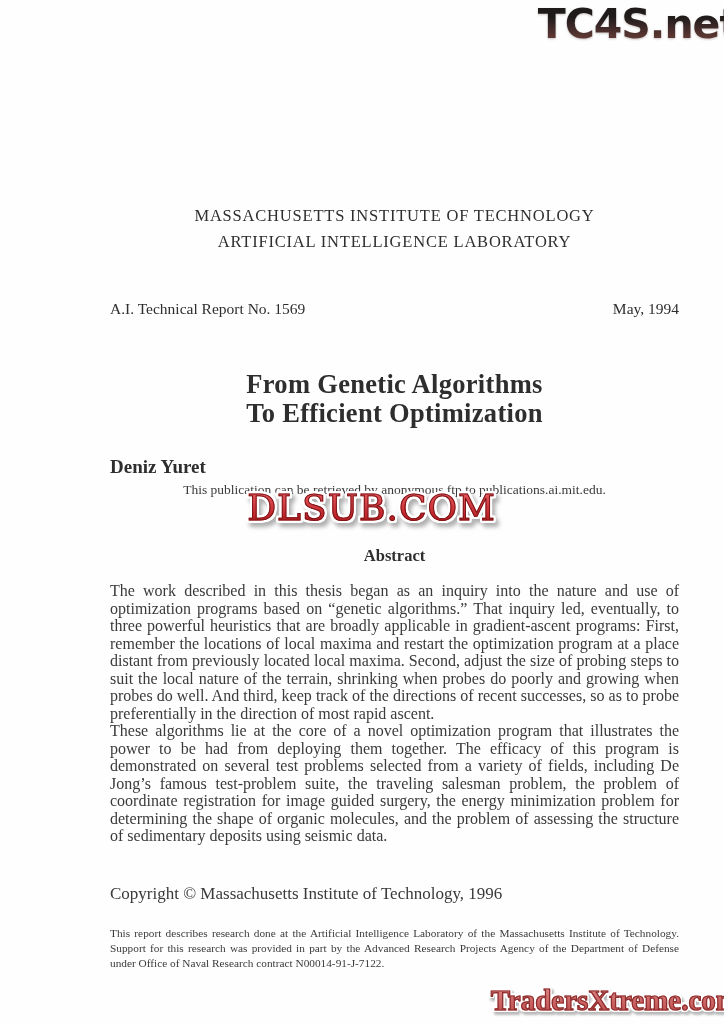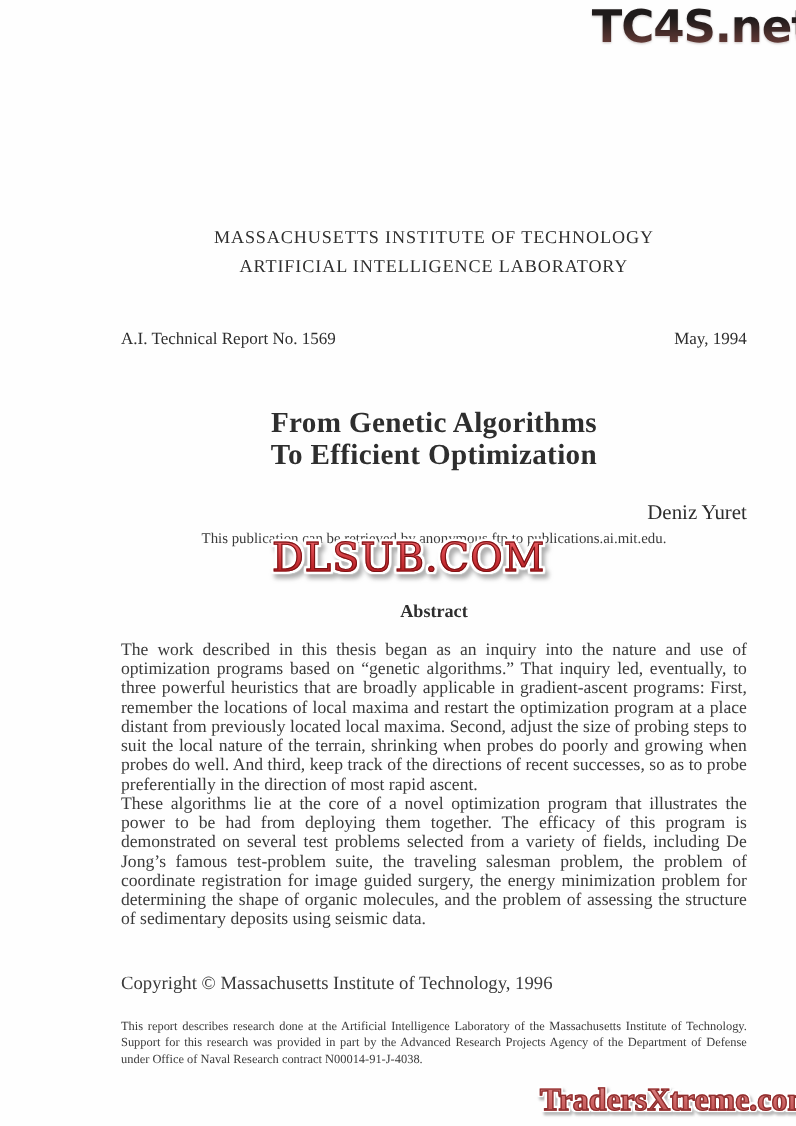--- a/index.html
+++ b/index.html
@@ -70,21 +70,21 @@
       drop-shadow(0 1.5px 0 #fff) drop-shadow(0 -1.5px 0 #fff)
       drop-shadow(2px 3px 1px rgba(140,140,140,0.6));
     z-index:5;
     white-space:nowrap;
   }
 
   
   .inst-header{top:203px;text-align:center;font-size:16.5px;letter-spacing:0.8px;line-height:26px;}
   .report-line{top:300px;display:flex;justify-content:space-between;font-size:15.5px;}
   .doc-title{top:370px;text-align:center;font-weight:bold;font-size:26.5px;line-height:29px;letter-spacing:0.3px;}
-  .author{top:456px;text-align:right;font-weight:normal;font-size:19px;}
+  .author{top:456px;text-align:left;font-weight:bold;font-size:19px;}
   .ftp-note{top:482px;text-align:center;font-size:13.5px;color:var(--ink-light);}
   .abstract-head{top:546px;text-align:center;font-weight:bold;font-size:16.5px;}
   .abs-p1{top:582px;}
   .abs-p2{top:722px;}
   .abs-par{
     text-align:justify;font-size:16px;line-height:17.5px;color:var(--ink-light);
   }
   .copyright{top:864px;text-align:left;font-size:17px;color:var(--ink-light);margin-top:20px;}
   .footer-note{
     top:926px;text-align:justify;font-size:11.3px;line-height:14.8px;color:var(--ink-light);
@@ -119,17 +119,17 @@
   <div class="wm-mid">DLSUB.COM</div>
 
   <div class="content abstract-head">Abstract</div>
 
   <div class="content abs-par abs-p1">The work described in this thesis began as an inquiry into the nature and use of optimization programs based on “genetic algorithms.” That inquiry led, eventually, to three powerful heuristics that are broadly applicable in gradient-ascent programs: First, remember the locations of local maxima and restart the optimization program at a place distant from previously located local maxima. Second, adjust the size of probing steps to suit the local nature of the terrain, shrinking when probes do poorly and growing when probes do well. And third, keep track of the directions of recent successes, so as to probe preferentially in the direction of most rapid ascent.</div>
 
   <div class="content abs-par abs-p2">These algorithms lie at the core of a novel optimization program that illustrates the power to be had from deploying them together. The efficacy of this program is demonstrated on several test problems selected from a variety of fields, including De Jong’s famous test-problem suite, the traveling salesman problem, the problem of coordinate registration for image guided surgery, the energy minimization problem for determining the shape of organic molecules, and the problem of assessing the structure of sedimentary deposits using seismic data.</div>
 
   <div class="content copyright">Copyright © Massachusetts Institute of Technology, 1996</div>
 
-  <div class="content footer-note">This report describes research done at the Artificial Intelligence Laboratory of the Massachusetts Institute of Technology. Support for this research was provided in part by the Advanced Research Projects Agency of the Department of Defense under Office of Naval Research contract N00014-91-J-4038.</div>
+  <div class="content footer-note">This report describes research done at the Artificial Intelligence Laboratory of the Massachusetts Institute of Technology. Support for this research was provided in part by the Advanced Research Projects Agency of the Department of Defense under Office of Naval Research contract N00014-91-J-7122.</div>
 
   <div class="wm-bottom">TradersXtreme.com</div>
 
 </div>
 
 </body></html>

